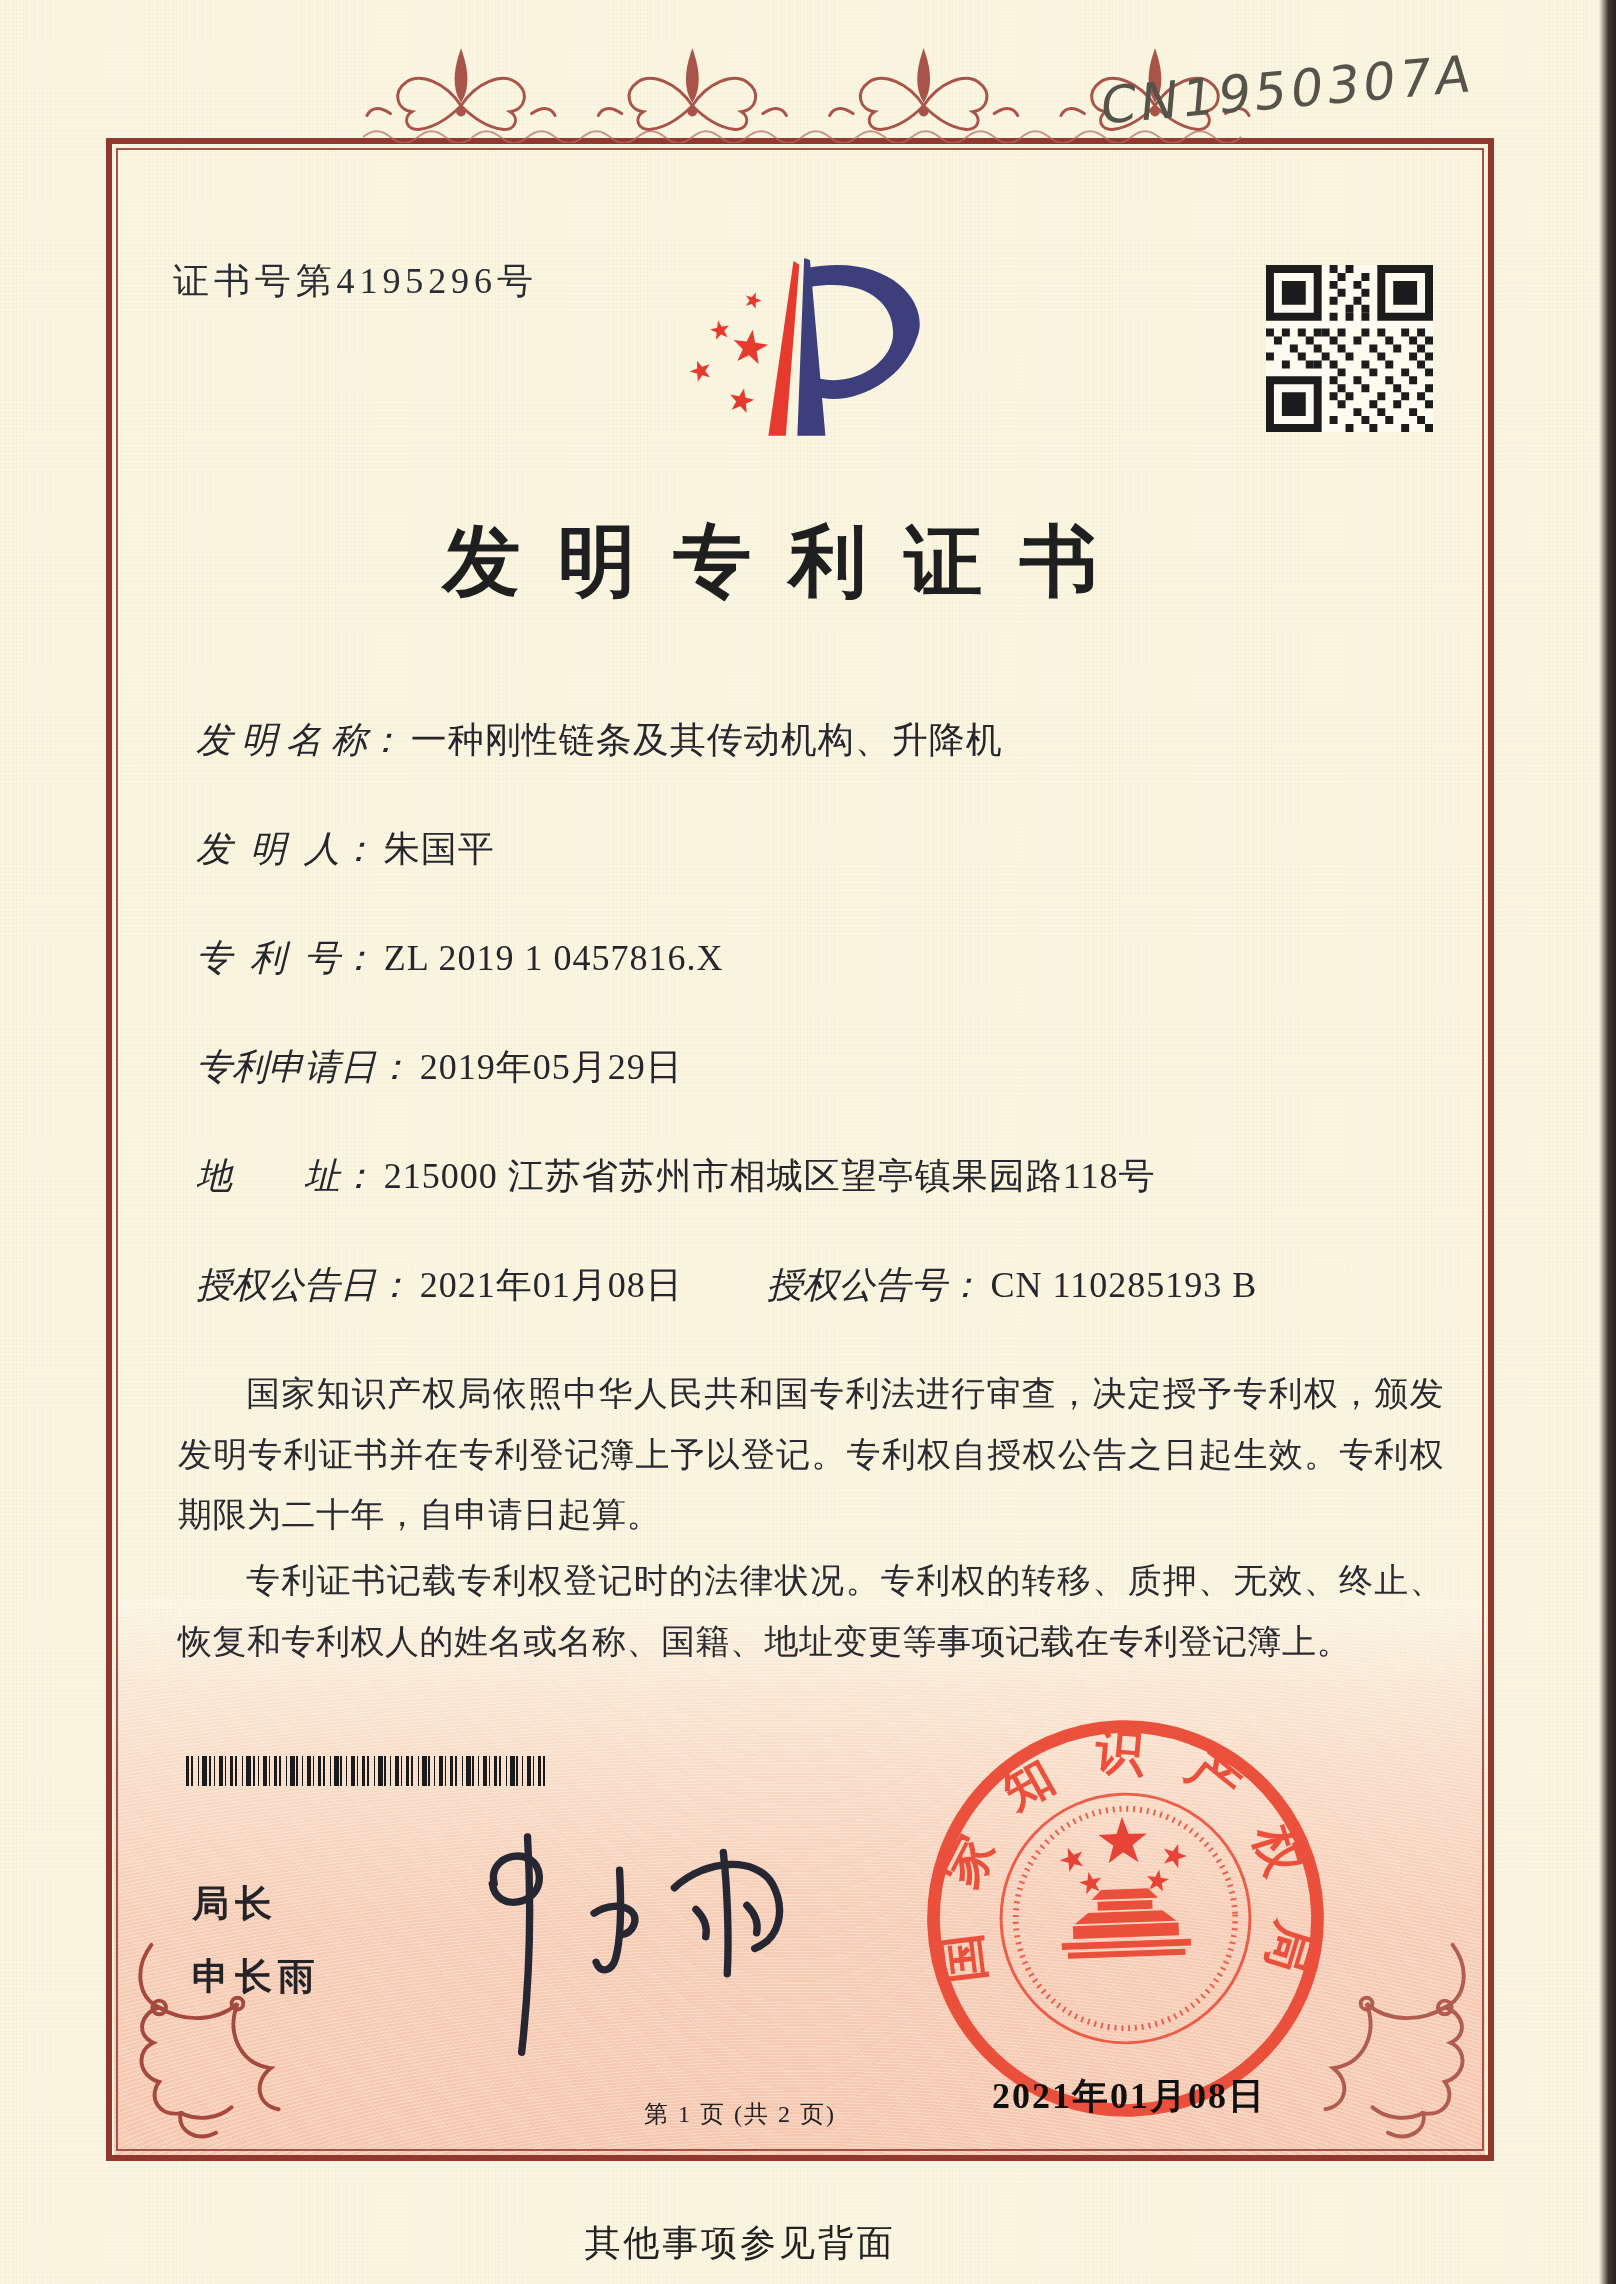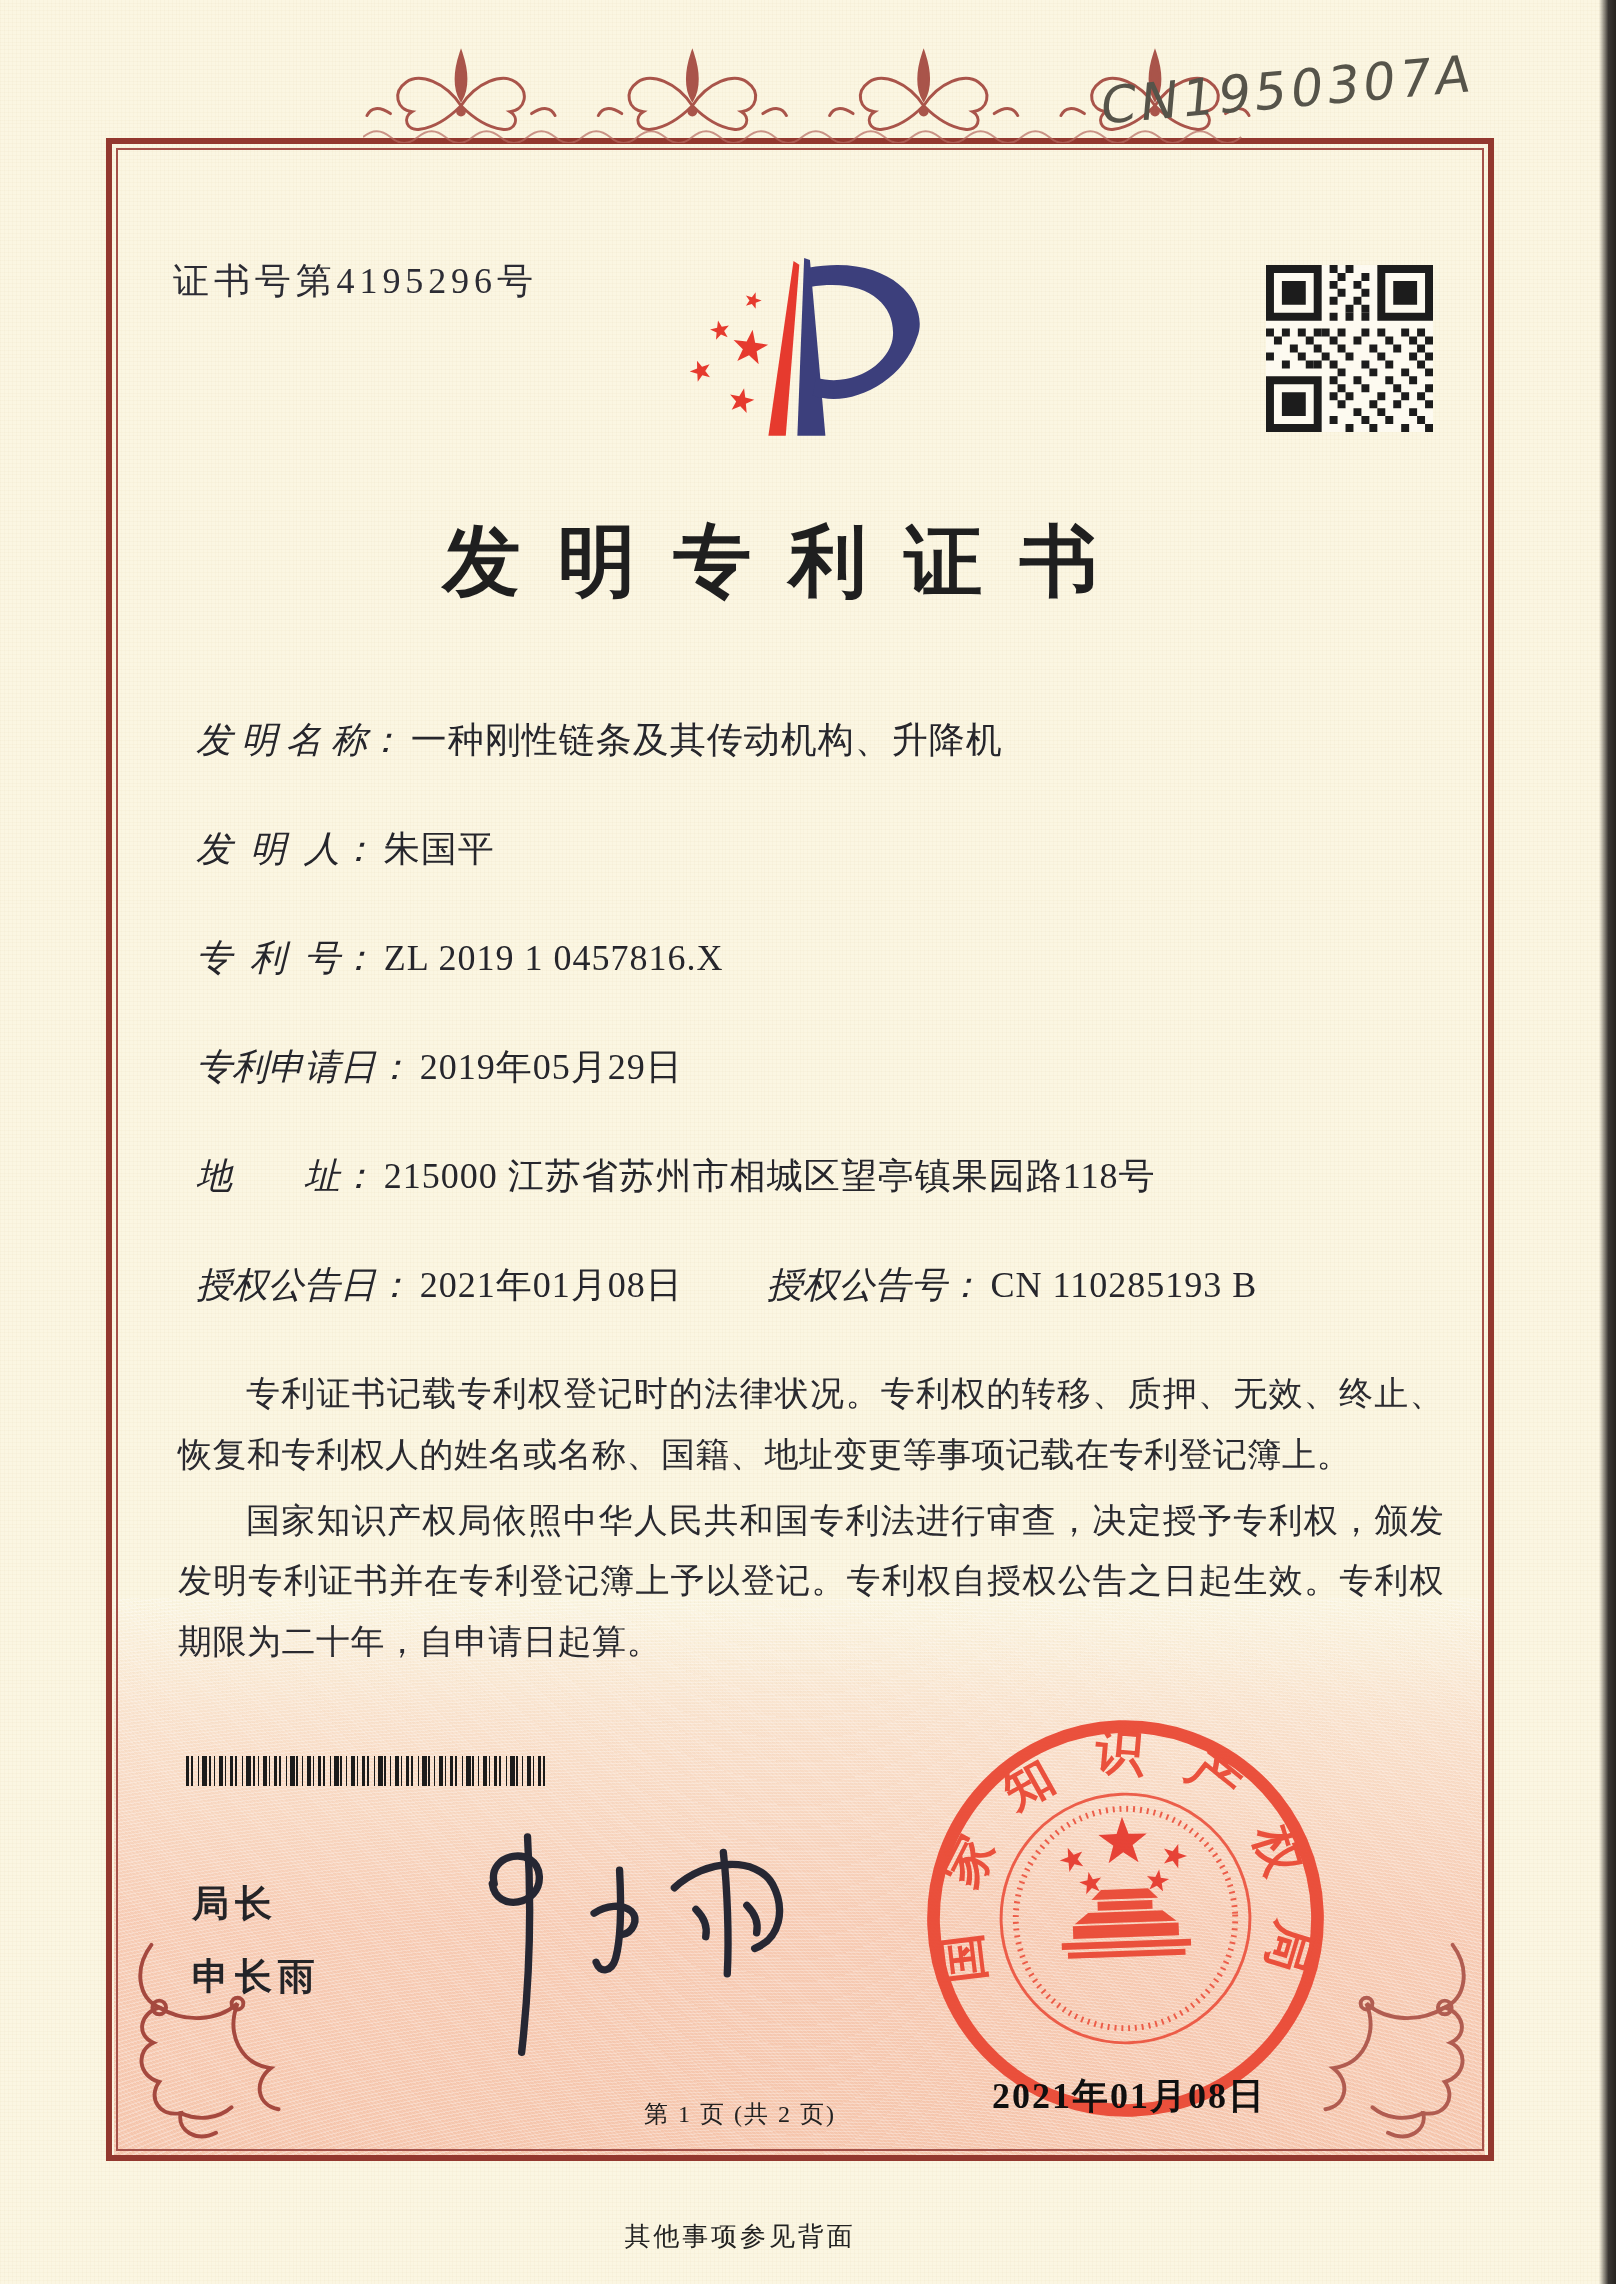--- a/index.html
+++ b/index.html
@@ -81,21 +81,21 @@
   .signature { position:absolute; left:412px; top:1819px; width:421px; height:255px; }
 
   .seal { position:absolute; left:910px; top:1703px; width:431px; height:431px;
     transform:rotate(-2deg); opacity:.94; }
   .seal-date { position:absolute; left:933px; top:2072px; width:392px; text-align:center;
     font-size:36px; font-weight:700; color:#101010; letter-spacing:2px; }
 
   .page-num, .back-note { position:absolute; left:108px; width:1386px; text-align:center;
     color:#222; transform:translateX(-61px); }
   .page-num { top:2098px; font-size:24px; letter-spacing:2px; }
-  .back-note { top:2219px; font-size:26px; letter-spacing:2.9px; }
+  .back-note { top:2219px; font-size:36px; letter-spacing:2.9px; }
 </style>
 </head>
 <body>
 
 <div class="page">
 
   <div class="pink-zone"></div>
   <div class="frame"></div>
 
   <svg class="ornament top-ornament" viewBox="0 0 908 102">
@@ -183,22 +183,22 @@
   <div class="fields">
     <div class="frow"><span class="flabel">发 明 名 称：</span><span class="fvalue">一种刚性链条及其传动机构、升降机</span></div>
     <div class="frow"><span class="flabel">发  明  人：</span><span class="fvalue">朱国平</span></div>
     <div class="frow"><span class="flabel">专  利  号：</span><span class="fvalue">ZL 2019 1 0457816.X</span></div>
     <div class="frow"><span class="flabel">专利申请日：</span><span class="fvalue">2019年05月29日</span></div>
     <div class="frow"><span class="flabel">地        址：</span><span class="fvalue">215000 江苏省苏州市相城区望亭镇果园路118号</span></div>
     <div class="frow"><span class="flabel">授权公告日：</span><span class="fvalue">2021年01月08日</span><span class="gap"></span><span class="flabel">授权公告号：</span><span class="fvalue">CN 110285193 B</span></div>
   </div>
 
   <div class="paras">
+    <p>国家知识产权局依照中华人民共和国专利法进行审查，决定授予专利权，颁发发明专利证书并在专利登记簿上予以登记。专利权自授权公告之日起生效。专利权期限为二十年，自申请日起算。</p>
     <p>专利证书记载专利权登记时的法律状况。专利权的转移、质押、无效、终止、恢复和专利权人的姓名或名称、国籍、地址变更等事项记载在专利登记簿上。</p>
-    <p>国家知识产权局依照中华人民共和国专利法进行审查，决定授予专利权，颁发发明专利证书并在专利登记簿上予以登记。专利权自授权公告之日起生效。专利权期限为二十年，自申请日起算。</p>
   </div>
 
   <div class="barcode"></div>
 
   <div class="sig-title">局长</div>
   <div class="sig-name">申长雨</div>
 
   <svg class="signature" viewBox="0 0 430 260">
     <g stroke="#262733" stroke-width="7.5" fill="none" stroke-linecap="round">
       <path d="M118,18 C121,70 122,150 112,238"></path>

